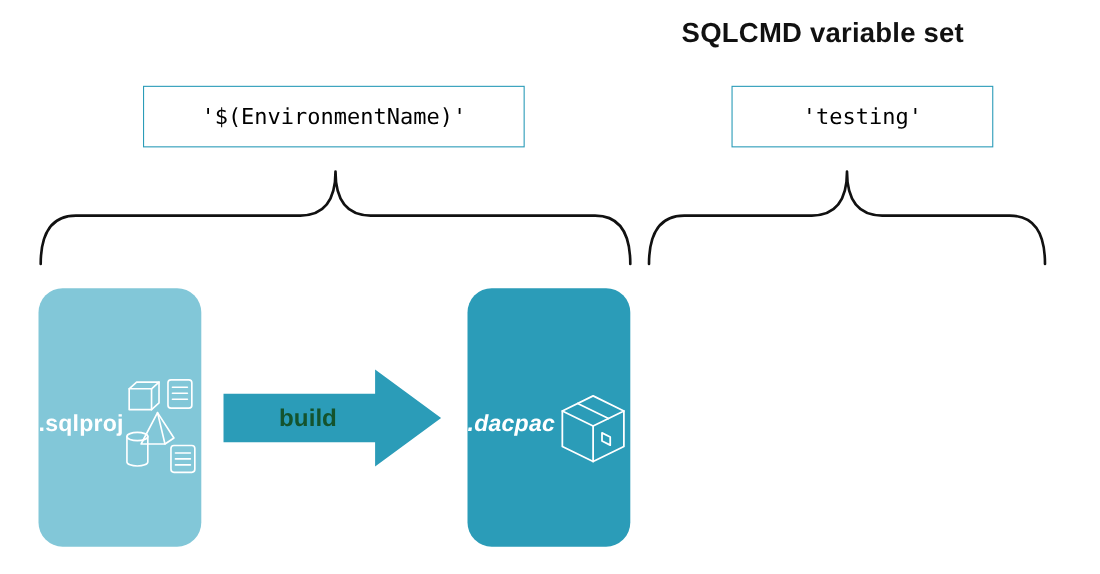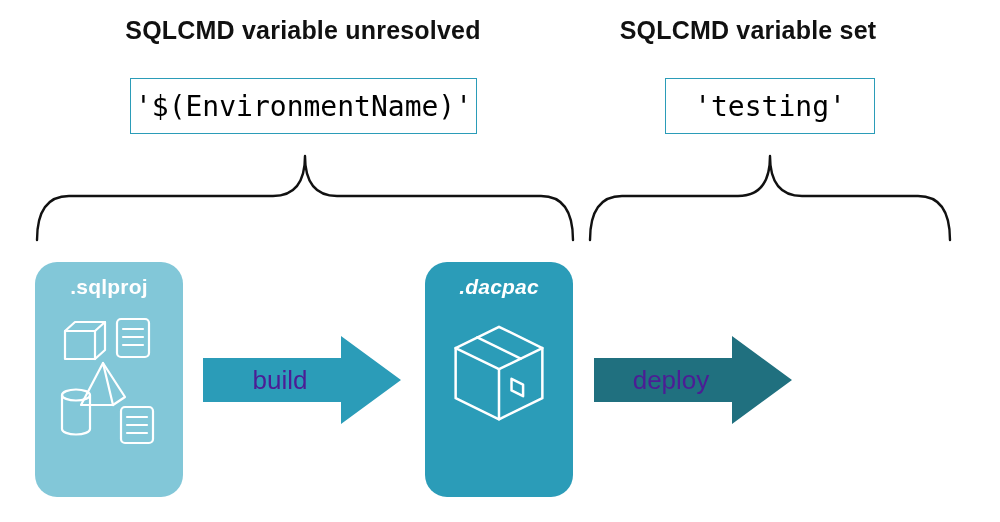--- a/index.html
+++ b/index.html
@@ -29,46 +29,46 @@
   .code-box {
     position: absolute;
     top: 78px;
     height: 56px;
     background: #ffffff;
     border: 1.6px solid var(--outline-teal, #2B9CB8);
     display: flex;
     align-items: center;
     justify-content: center;
     font-family: "DejaVu Sans Mono", monospace;
-    font-size: 28px;
+    font-size: 20px;
     color: #000000;
     white-space: nowrap;
   }
   #code-left  { left: 130px; width: 347px; }
-  #code-right { left: 665px; width: 210px; }
+  #code-right { left: 665px; width: 238px; }
 
   .brace { position: absolute; top: 150px; }
   #brace-left  { left: 35px;  }
   #brace-right { left: 588px; }
   .brace path {
     fill: none;
     stroke: var(--ink, #111111);
     stroke-width: 2.4;
     stroke-linecap: round;
     stroke-linejoin: round;
   }
 
   .card {
     position: absolute;
     top: 262px;
     width: 148px;
     height: 235px;
     border-radius: 22px;
     display: flex;
-    flex-direction: column;
+    flex-direction: row;
     align-items: center;
   }
   #card-sqlproj  { left: 35px;  background: var(--light-teal, #82C7D8); }
   #card-dacpac   { left: 425px; background: var(--mid-teal, #2B9CB8); font-style: italic; }
   #card-database { left: 815px; background: var(--dark-teal, #20707F); }
 
   .card-label {
     margin-top: 13px;
     color: #ffffff;
     font-size: 21px;
@@ -97,31 +97,30 @@
 
   .arrow-label {
     position: absolute;
     left: 0;
     top: 0;
     width: 154px;
     height: 96px;
     display: flex;
     align-items: center;
     justify-content: center;
-    color: #4c1d95;
-    font-size: 26px;
-    font-weight: 400;
+    color: #14532d;
+    font-size: 22px;
+    font-weight: 700;
   }
 </style>
 </head>
 <body>
 
 <div class="canvas">
 
-  <div class="heading" id="heading-left">SQLCMD variable unresolved</div>
   <div class="heading" id="heading-right">SQLCMD variable set</div>
 
   <div class="code-box" id="code-left">
     <span>'$(EnvironmentName)'</span>
   </div>
   <div class="code-box" id="code-right">
     <span>'testing'</span>
   </div>
 
   <svg class="brace" id="brace-left" width="540" height="92" viewBox="0 0 540 92" aria-hidden="true">
@@ -180,21 +179,15 @@
       <g class="white-line" stroke-width="2.6">
         <polygon points="55,6 100,28 55,50 10,28"></polygon>
         <path d="M10 28 L10 80 L55 102 L100 80 L100 28"></path>
         <path d="M55 50 L55 102"></path>
         <path d="M32.5 17 L77.5 39"></path>
         <path d="M68 60 l12 6 l0 12 l-12 -6 z"></path>
       </g>
     </svg>
   </div>
 
-  <div class="arrow" id="arrow-deploy">
-    <svg width="198" height="96" viewBox="0 0 198 96" aria-hidden="true">
-      <polygon points="0,26 138,26 138,4 198,48 138,92 138,70 0,70"></polygon>
-    </svg>
-    <div class="arrow-label">deploy</div>
-  </div>
 
 
 </div>
 
 </body></html>

